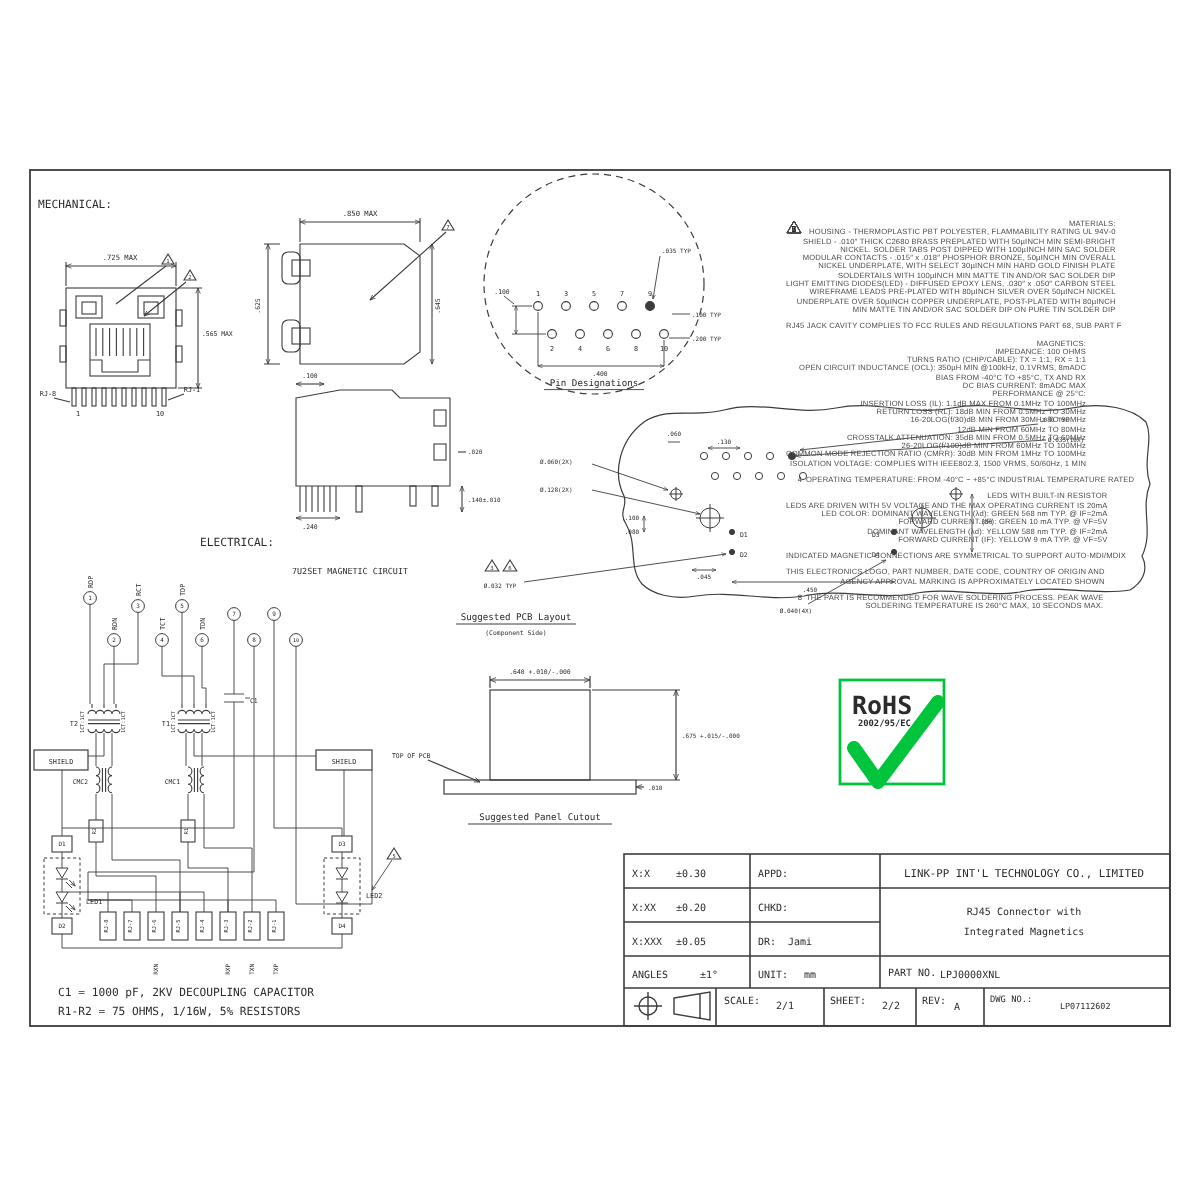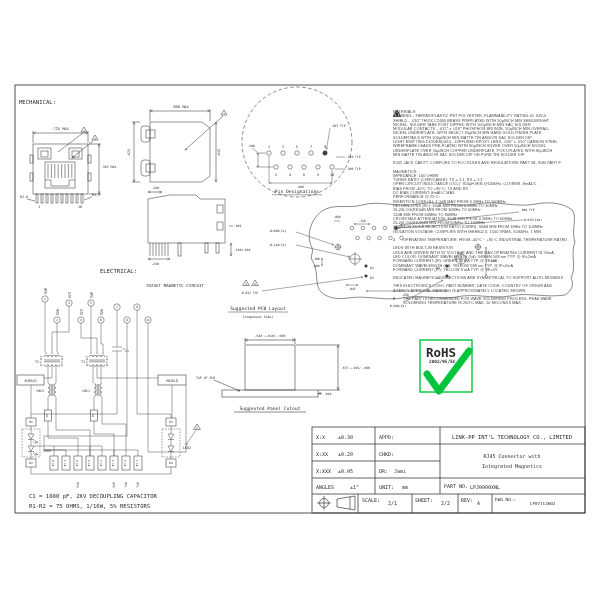--- a/index.html
+++ b/index.html
@@ -1,17 +1,17 @@
 <!DOCTYPE html>
 <html><head>
 <meta charset="utf-8">
 <style>
   html,body{margin:0;padding:0;background:#fff;}
   .sheet{position:relative;width:600px;height:580px;background:#ffffff;overflow:hidden;
-         font-family:"DejaVu Sans Mono","Liberation Mono",monospace;}
+         font-family:"DejaVu Sans Mono","Liberation Mono",monospace;text-align:right;}
   .sheet svg{position:absolute;left:0;top:0;}
   svg text{fill:#2b2b2b;stroke:none;font-family:"DejaVu Sans Mono","Liberation Mono",monospace;}
   .notes{position:absolute;left:393px;top:110px;width:194px;color:#4a4a4a;
          font-family:"Liberation Sans","DejaVu Sans",sans-serif;}
   .note{display:flex;gap:2px;margin-bottom:4px;align-items:flex-start;}
   .note .mk{flex:0 0 8px;}
   .note .mk-num{font-size:3.8px;line-height:4.3px;color:#3a3a3a;}
   .note .tx{font-size:3.8px;line-height:4.3px;white-space:pre-line;letter-spacing:0.1px;}
 </style>
 </head>

